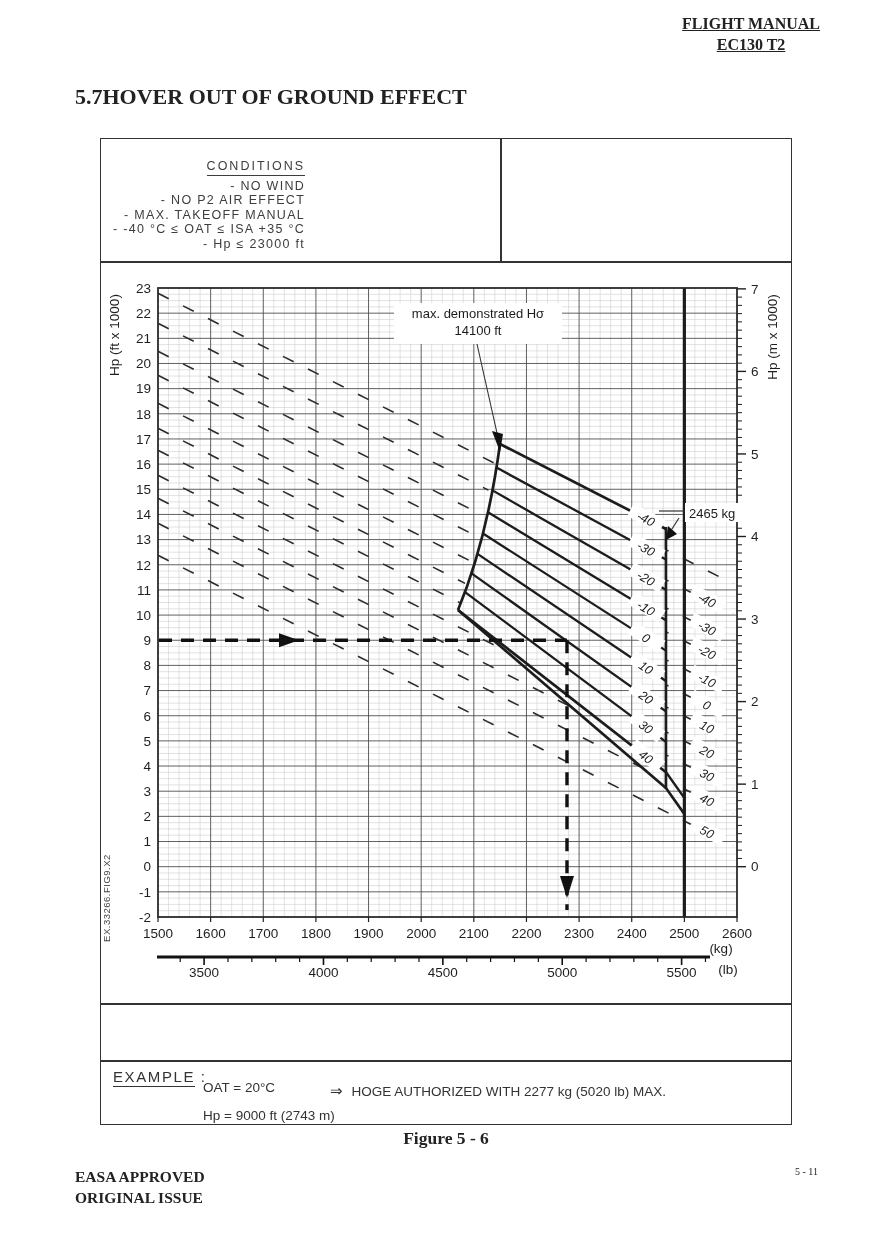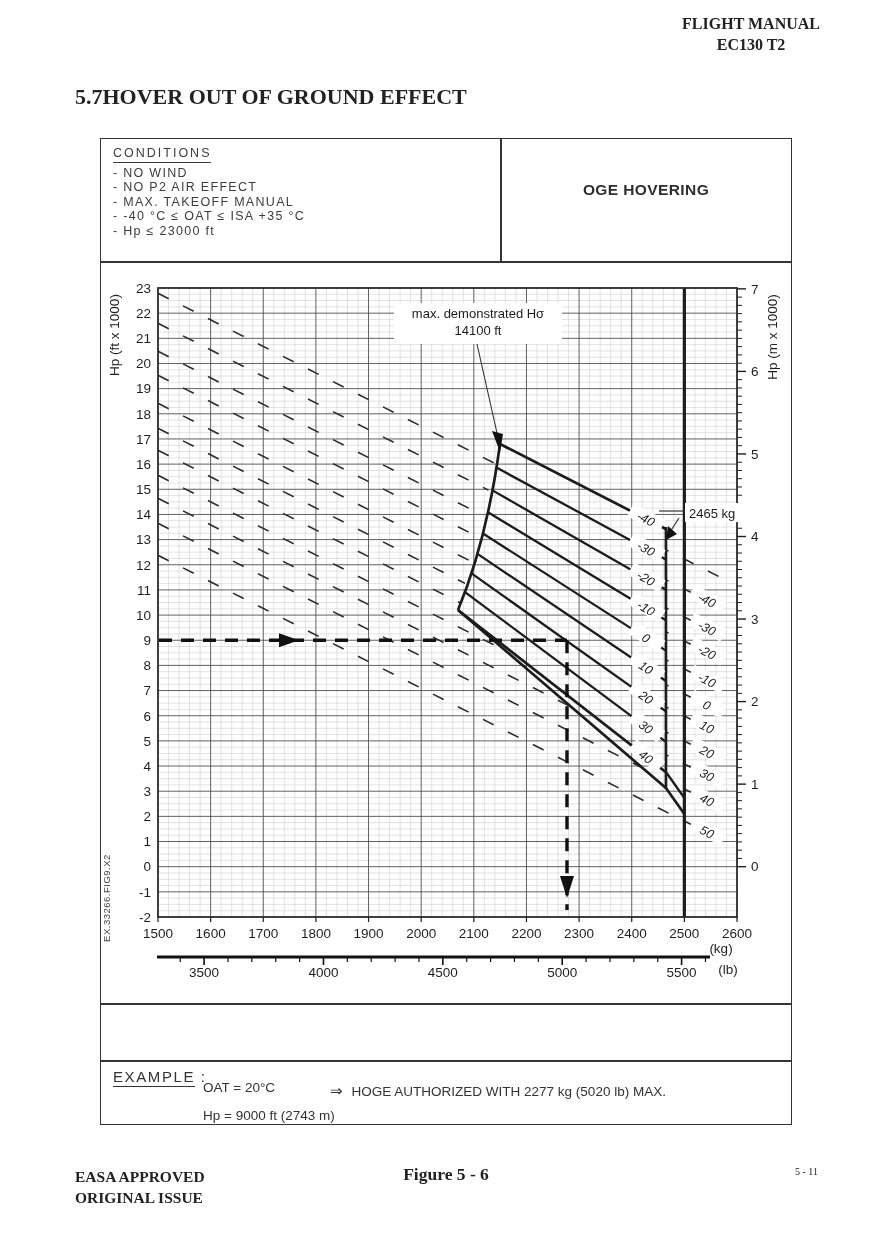--- a/index.html
+++ b/index.html
@@ -1,70 +1,69 @@
 <!DOCTYPE html>
 <html><head>
 <meta charset="utf-8">
 <style>
   html,body{margin:0;padding:0;}
   body{width:878px;height:1252px;background:#fff;position:relative;overflow:hidden;
        font-family:"Liberation Sans",sans-serif;color:#222;}
   .serif{font-family:"Liberation Serif",serif;}
   .abs{position:absolute;}
-  #doc-header{top:13px;right:58px;text-align:center;font-weight:bold;font-size:16px;line-height:21px;}
+  #doc-header{top:13px;right:58px;text-align:center;font-weight:bold;font-size:16px;line-height:21px;text-decoration:underline;}
   #section-title{top:84px;left:75px;font-weight:bold;font-size:22px;}
   #section-title .num{margin-right:0;}
   #figure-box{left:100px;top:138px;width:692px;height:987px;border:1.6px solid #333;box-sizing:border-box;}
   #cond-block{left:113px;top:145px;font-size:12.5px;letter-spacing:1.3px;color:#3d3d3d;line-height:14.6px;}
   #cond-title{display:inline-block;border-bottom:1.6px solid #3d3d3d;padding-bottom:1px;margin-bottom:3px;letter-spacing:2px;}
   #cond-divider{left:500px;top:139px;width:1.6px;height:122px;background:#333;}
   #cond-bottom-line{left:101px;top:261px;width:690px;height:1.6px;background:#333;}
   #panel-title{left:500px;top:180px;width:292px;text-align:center;font-weight:bold;
                font-size:15.5px;line-height:19px;color:#2e2e2e;letter-spacing:.4px;}
   #chart-svg{left:101px;top:263px;}
   #rule-1{left:101px;top:1003px;width:690px;height:1.6px;background:#333;}
   #rule-2{left:101px;top:1060px;width:690px;height:1.6px;background:#333;}
   #example-label{left:113px;top:1068px;font-size:15px;letter-spacing:1.6px;color:#333;}
   #example-label .u{display:inline-block;border-bottom:1.5px solid #333;padding-bottom:1px;}
   #example-vals{left:203px;top:1068px;font-size:13.5px;color:#333;margin-top:12px;}
   #example-vals div+div{margin-top:13px;}
   #example-result{left:330px;top:1082px;font-size:13.5px;color:#333;}
   #example-result .arr{font-size:15px;margin-right:9px;}
-  #figure-caption{left:100px;top:1128px;width:692px;text-align:center;font-weight:bold;font-size:17.5px;margin-top:36px;}
+  #figure-caption{left:100px;top:1128px;width:692px;text-align:center;font-weight:bold;font-size:17.5px;}
   #footer-left{left:75px;top:1166px;font-weight:bold;font-size:15.5px;line-height:21px;}
   #footer-right{right:60px;top:1166px;font-weight:normal;font-size:10px;}
 </style>
 </head>
 <body>
 
 <div id="doc-header" class="abs serif">
   <div>FLIGHT MANUAL</div>
   <div>EC130 T2</div>
 </div>
 
 <div id="section-title" class="abs serif">
   <span class="num">5.7</span><span>HOVER OUT OF GROUND EFFECT</span>
 </div>
 
 <div id="figure-box" class="abs">
-  <div id="cond-block" class="abs" style="left:12px;top:7px;position:absolute;">
+  <div id="cond-block" class="abs" style="left:12px;top:20px;position:absolute;text-align:right;">
     <div id="cond-title">CONDITIONS</div>
     <div>- NO WIND</div>
     <div>- NO P2 AIR EFFECT</div>
     <div>- MAX. TAKEOFF MANUAL</div>
     <div>- -40 °C ≤ OAT ≤ ISA +35 °C</div>
     <div>- Hp ≤ 23000 ft</div>
   </div>
 </div>
 
 <div id="cond-divider" class="abs"></div>
 <div id="cond-bottom-line" class="abs"></div>
 
 <div id="panel-title" class="abs">
-  <div>OGE HOVERING</div>
 </div>
 
 <svg id="chart-svg" class="abs" width="690" height="740" viewBox="101 263 690 740">
     <defs>
       <mask id="envmask" maskUnits="userSpaceOnUse" x="101" y="263" width="690" height="740">
         <rect x="101" y="263" width="690" height="740" fill="#fff"></rect>
         <polygon points="500,444 666,527 666,789 458,611" fill="#000"></polygon>
         <polygon points="666,760 684,786 684,814 666,788" fill="#000"></polygon>
       </mask>
     </defs>

